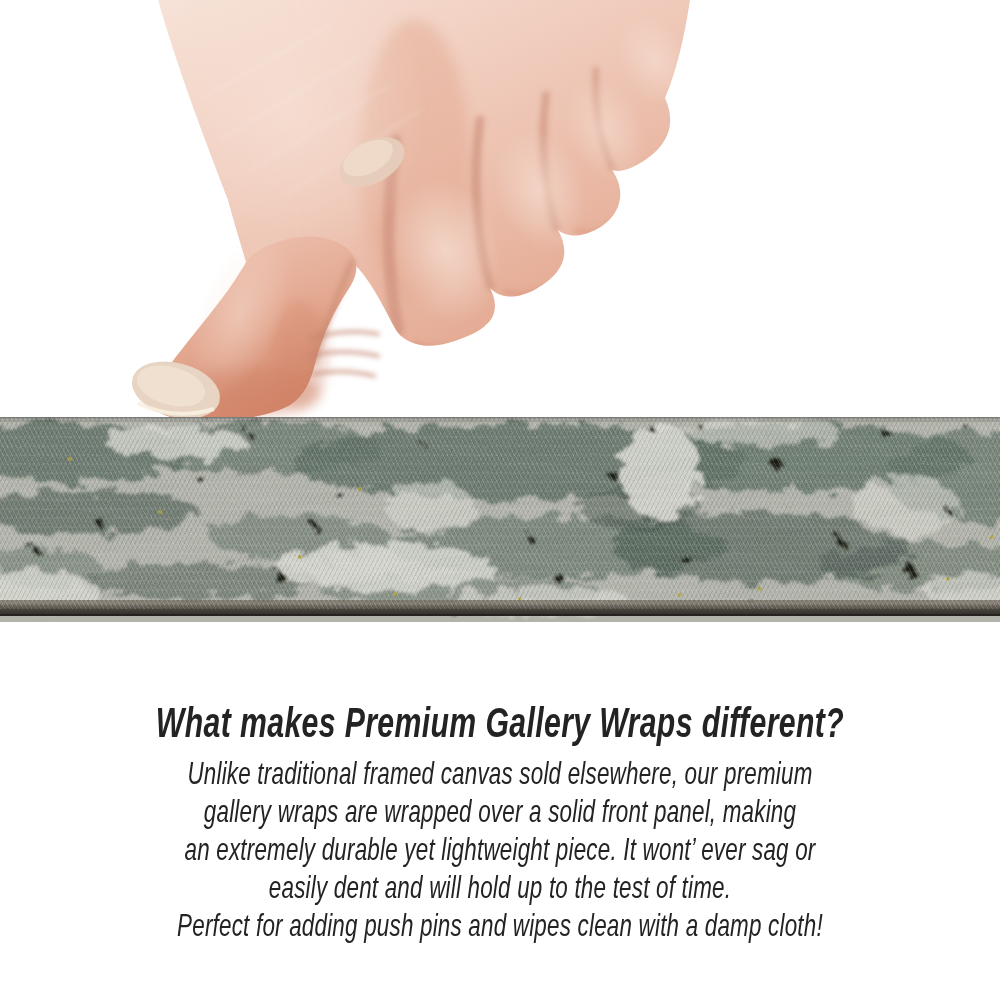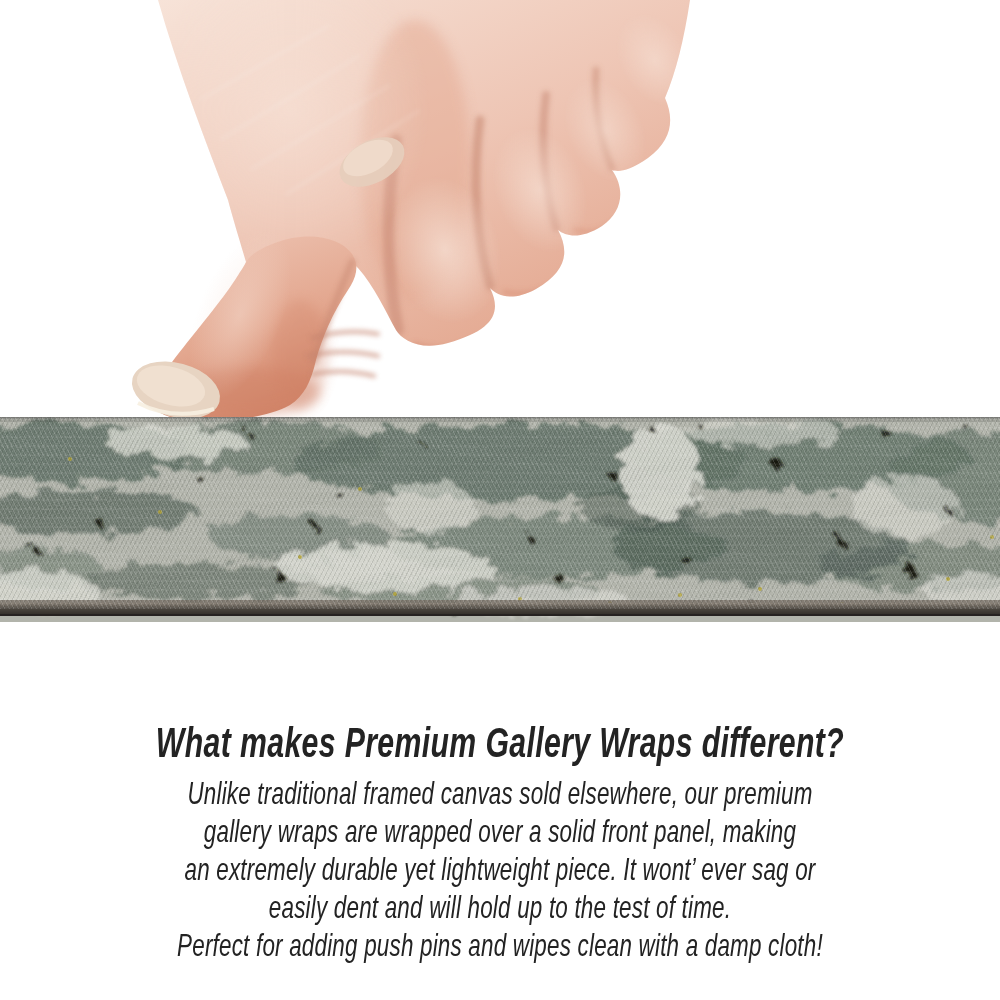--- a/index.html
+++ b/index.html
@@ -21,21 +21,21 @@
   .canvas-strip svg{position:absolute;inset:0;width:100%;height:100%;display:block;}
   .weave-overlay{
     position:absolute;left:0;top:0;width:100%;height:192px;pointer-events:none;
     background:
       repeating-linear-gradient(63deg, rgba(255,255,255,.14) 0 1px, rgba(0,0,0,0) 1px 4px),
       repeating-linear-gradient(-63deg, rgba(30,36,30,.12) 0 1px, rgba(0,0,0,0) 1px 4px),
       repeating-linear-gradient(0deg, rgba(255,255,255,.05) 0 2px, rgba(0,0,0,0) 2px 9px);
   }
 
   
-  .caption{position:absolute;top:700px;left:0;width:1000px;text-align:center;color:var(--text,#232323);margin-top:20px;}
+  .caption{position:absolute;top:700px;left:0;width:1000px;text-align:center;color:var(--text,#232323);}
   .caption-heading{
     display:block;white-space:nowrap;
     font-size:42px;line-height:46px;font-weight:700;font-style:italic;
     letter-spacing:.5px;
     transform:scaleX(.72);transform-origin:50% 50%;
     margin:0 0 8px 0;
   }
   .caption-line{
     display:block;white-space:nowrap;
     font-size:32px;line-height:38px;font-weight:400;font-style:italic;

